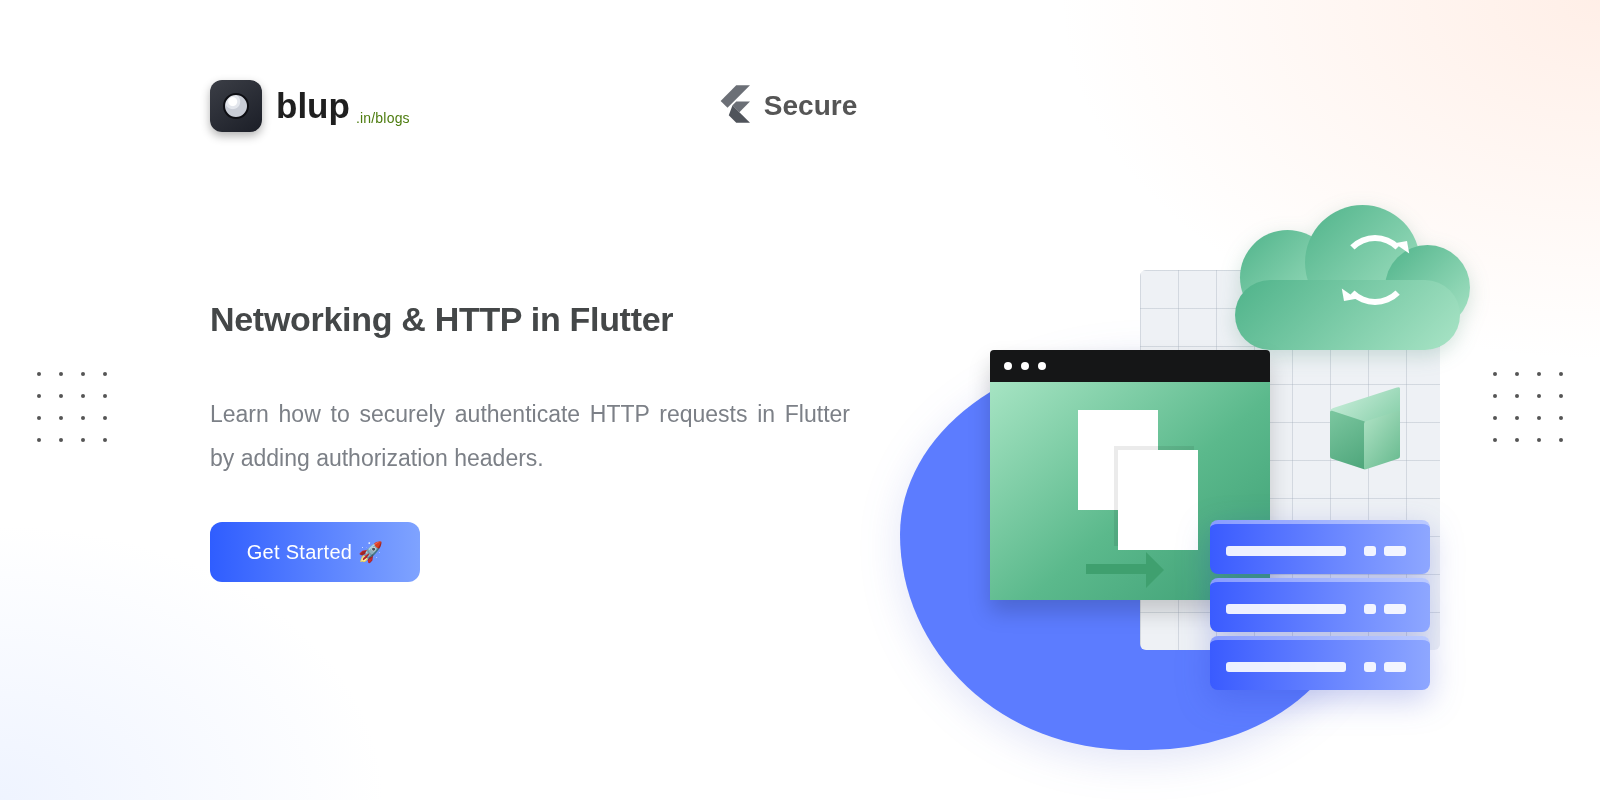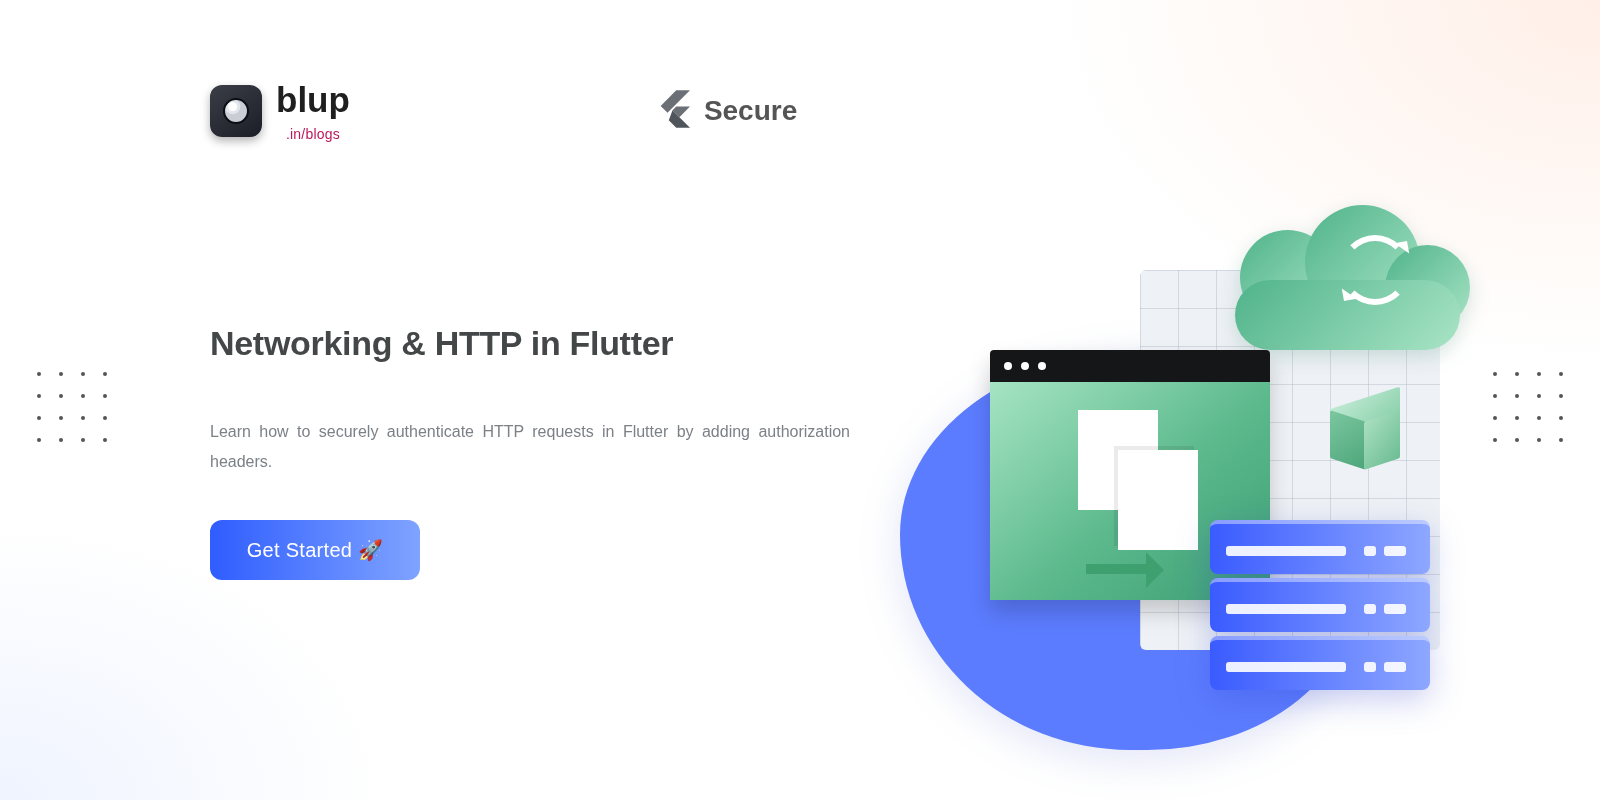--- a/index.html
+++ b/index.html
@@ -23,32 +23,32 @@
   .brand { display:flex; align-items:center; gap:14px; }
   .brand-logo { width:52px; height:52px; border-radius:12px; background:linear-gradient(145deg,#3b3e46,#1b1e27); display:flex; align-items:center; justify-content:center; box-shadow:0 4px 10px rgba(0,0,0,0.3); }
   .brand-logo-inner {
      width:26px; height:26px; border-radius:50%;
      background:
        radial-gradient(circle at 35% 30%, #fff 0 4px, transparent 5px),
        radial-gradient(circle at 35% 30%, #e3e6ec 0 7px, transparent 8px),
        radial-gradient(circle at 50% 50%, #c9cdd6 0 100%);
      border:2px solid #0d0e13;
   }
-  .brand-text { font-weight:800; font-size:35px; color:#1f1f1f; display:flex; align-items:center; gap:6px;flex-direction:column; }
-  .brand-sub  { font-weight:500; font-size:14px; color:#be185d; letter-spacing:0.2px; }
+  .brand-text { font-weight:800; font-size:35px; color:#1f1f1f; display:flex; align-items:flex-end; gap:6px; }
+  .brand-sub  { font-weight:500; font-size:14px; color:#4d7c0f; letter-spacing:0.2px; }
 
   .flutter-tag { display:flex; align-items:center; gap:14px; }
   .flutter-logo { display:inline-block; }
   .flutter-text { font-weight:700; font-size:28px; color:#555; }
 
   
   .col { position:absolute; left:210px; top:300px; width:640px; }
   .headline { font-size:46px; font-weight:800; color:#1f7bff; letter-spacing:-0.5px; line-height:1.1; }
-  .subhead  { margin-top:24px; font-size:34px; font-weight:700; color:#444748; letter-spacing:-0.3px; }
-  .paragraph{ margin-top:54px; font-size:16px; font-weight:400; color:#7c8087; line-height:1.9; text-align:justify; text-align-last:left; }
+  .subhead  { font-size:34px; font-weight:700; color:#444748; letter-spacing:-0.3px; }
+  .paragraph{ margin-top:54px; font-size:23px; font-weight:400; color:#7c8087; line-height:1.9; text-align:justify; text-align-last:left; }
   .actions  { margin-top:42px; display:flex; gap:28px; }
   .btn { height:60px; border-radius:12px; font-size:20px; font-weight:500; display:inline-flex; align-items:center; justify-content:center; padding:0 28px; cursor:pointer; }
   .btn-primary { background:linear-gradient(90deg,#2f5dff,#7fa3ff); color:#fff; border:none; width:210px; letter-spacing:0.3px; }
   .btn-outline { background:#fff; color:#2f5dff; border:2px solid #2f5dff; width:210px; }
 
   
   .illus { position:absolute; right:100px; top:210px; width:560px; height:540px; }
   .illus * { position:absolute; }
 
   

